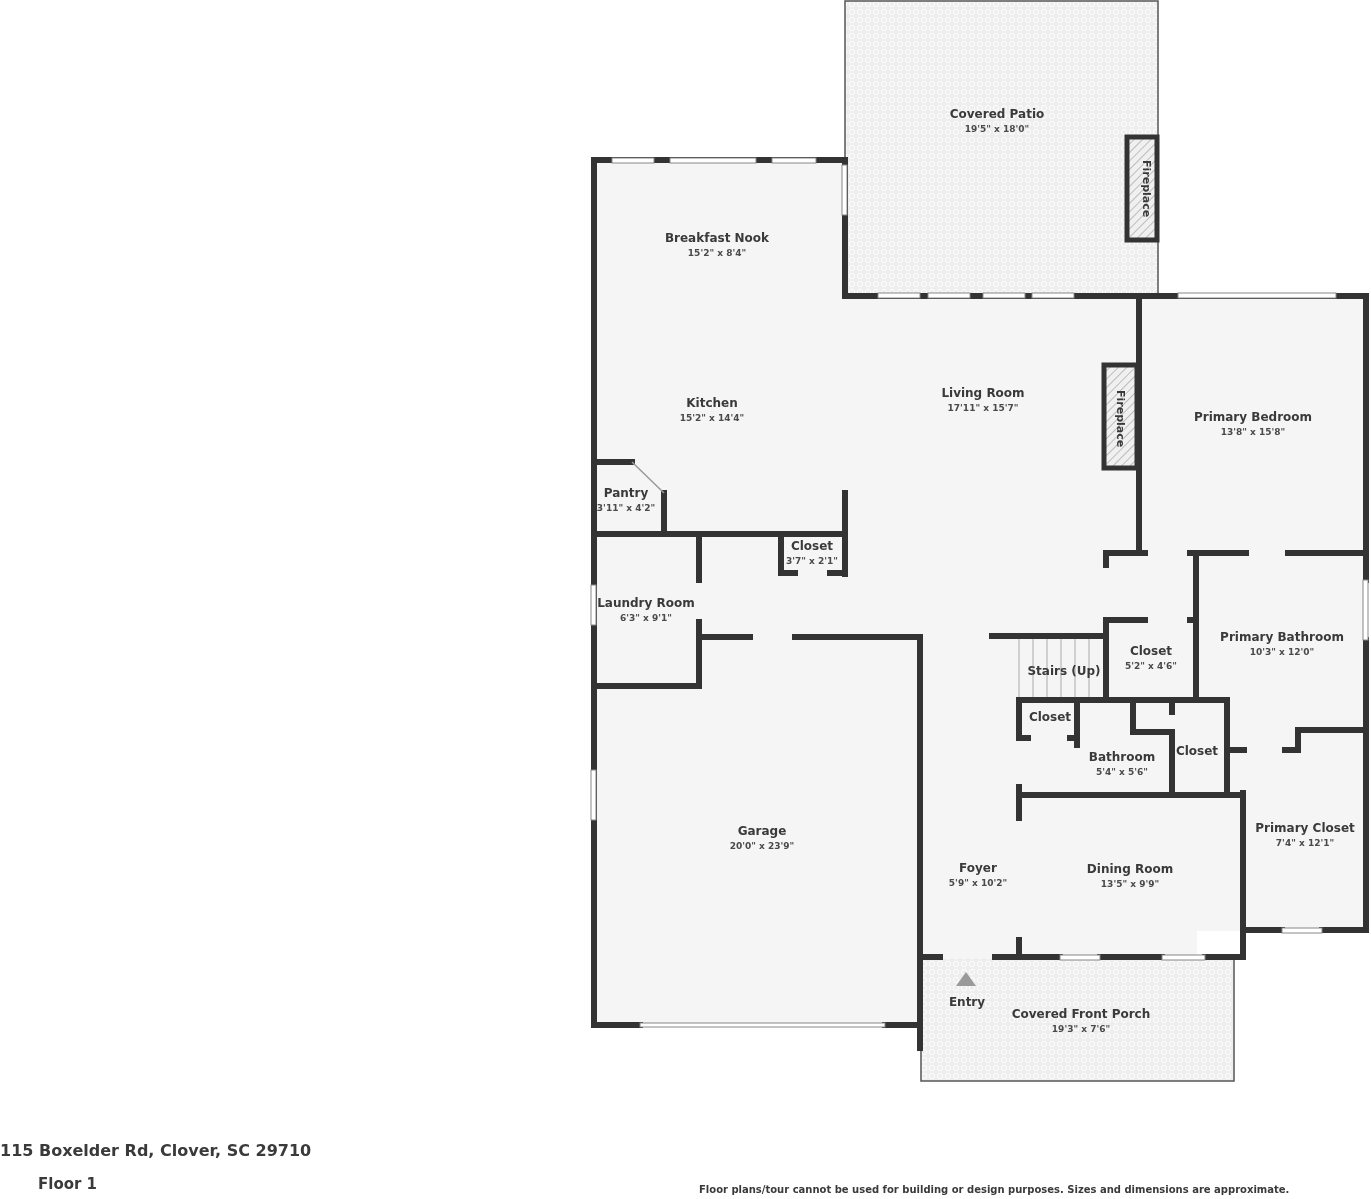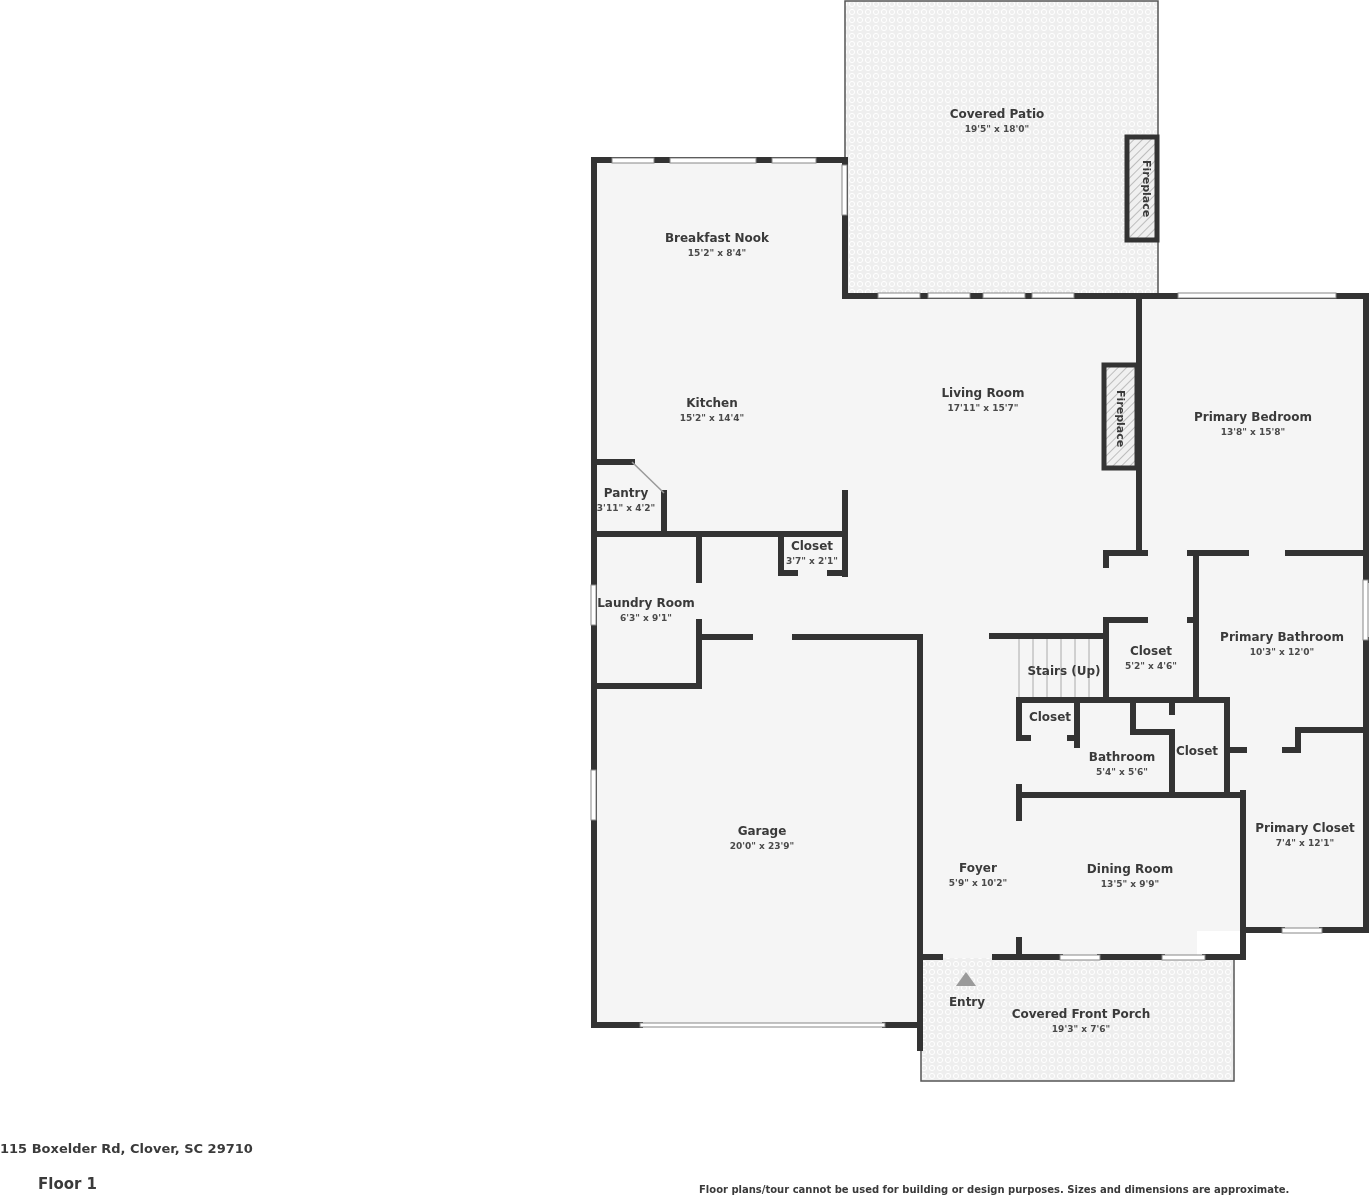--- a/index.html
+++ b/index.html
@@ -4,21 +4,21 @@
 <style>
   html, body { margin: 0; padding: 0; background: #ffffff; }
   body { width: 1371px; height: 1199px; position: relative; overflow: hidden; font-family: "DejaVu Sans", sans-serif; }
   #plan { position: absolute; left: 0; top: 0; width: 1371px; height: 1199px; }
   .room-name { font-family: "DejaVu Sans", sans-serif; font-size: 12px; font-weight: bold; fill: #3a3a3a; }
   .room-dim { font-family: "DejaVu Sans", sans-serif; font-size: 9px; font-weight: bold; fill: #4a4a4a; }
   .fp-label { font-family: "DejaVu Sans", sans-serif; font-size: 11px; font-weight: bold; fill: #3a3a3a; }
   .wall { stroke: #333333; stroke-width: 6; fill: none; stroke-linecap: square; }
   .win { fill: #ffffff; stroke: #888; stroke-width: 1; }
   .stair { stroke: #aaa; stroke-width: 1; }
-  .footer-address { position: absolute; left: 0; top: 1141px; font-size: 13px; font-weight: bold; color: #3a3a3a; font-family: "DejaVu Sans", sans-serif; }
+  .footer-address { position: absolute; left: 0; top: 1141px; font-size: 16px; font-weight: bold; color: #3a3a3a; font-family: "DejaVu Sans", sans-serif; }
   .footer-floor { position: absolute; left: 0; top: 1175px; font-size: 15px; font-weight: bold; color: #3a3a3a; font-family: "DejaVu Sans", sans-serif; margin-left: 38px; }
   .footer-disclaimer { position: absolute; left: 665px; top: 1184px; font-size: 10px; font-weight: bold; color: #3a3a3a; font-family: "DejaVu Sans", sans-serif; white-space: nowrap; margin-left: 34px; }
 </style>
 </head>
 <body>
 
 <svg id="plan" viewBox="0 0 1371 1199" xmlns="http://www.w3.org/2000/svg">
   <defs>
     <pattern id="tile" width="8" height="8" patternUnits="userSpaceOnUse">
       <rect width="8" height="8" fill="#eeeeee"></rect>

